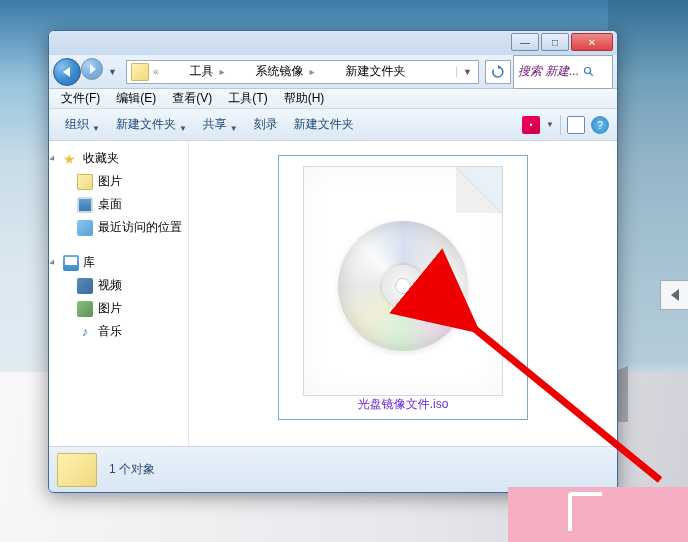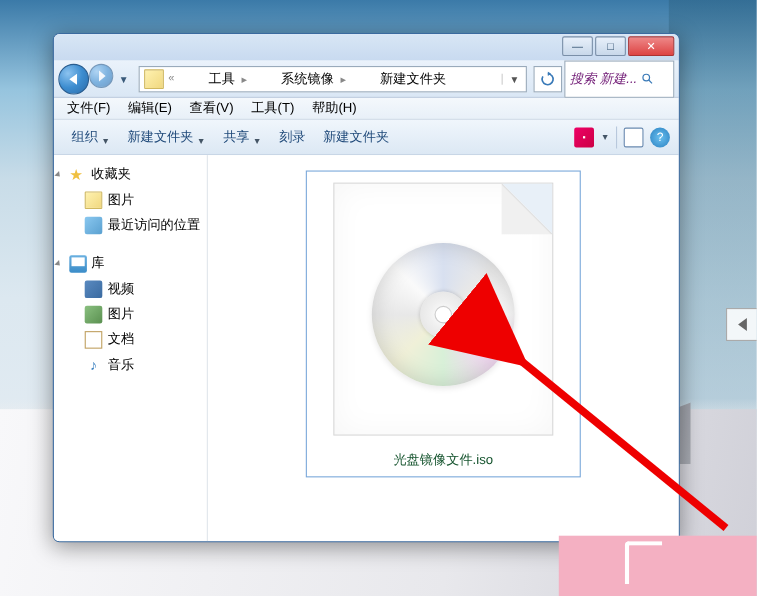--- a/index.html
+++ b/index.html
@@ -64,21 +64,21 @@
 .monitor-icon { background: linear-gradient(180deg, #5aa0d8, #3a7ab0); border: 2px solid #d0d8e0; border-radius: 2px; }
 
 .content { flex: 1; position: relative; display: flex; align-items: flex-start; justify-content: center; padding: 14px; }
 .fileview { width: 250px; display: flex; flex-direction: column; align-items: center; border: 1px solid #7aa8da; padding: 10px 10px 6px; }
 .file-thumb { width: 200px; height: 230px; background: #fff; border: 1px solid #d8d8d8; position: relative; box-shadow: inset 0 0 30px rgba(0,0,0,0.04); }
 .file-thumb::before { content: ""; position: absolute; right: 0; top: 0; width: 46px; height: 46px; background: linear-gradient(225deg, transparent 48%, #e0e0e0 50%, #f0f0f0 52%); }
 .file-thumb::after { content: ""; position: absolute; right: 0; top: 0; width: 46px; height: 46px; background: linear-gradient(225deg, #e8f0f8 48%, transparent 50%); }
 .disc { position: absolute; left: 50%; top: 52%; transform: translate(-50%, -50%); width: 130px; height: 130px; border-radius: 50%; background: conic-gradient(from 45deg, #e8e8e8, #fafafa, #f0d8f0, #d8f0d8, #f0f0d8, #e8e8e8, #fafafa, #d8e0f0, #e8e8e8); box-shadow: inset 0 0 20px rgba(0,0,0,0.15), 0 2px 6px rgba(0,0,0,0.1); }
 .disc::before { content: ""; position: absolute; left: 50%; top: 50%; transform: translate(-50%,-50%); width: 42px; height: 42px; border-radius: 50%; background: radial-gradient(circle, #fff 0%, #f0f0f0 40%, #e0e0e0 100%); box-shadow: 0 0 4px rgba(0,0,0,0.2); }
 .disc::after { content: ""; position: absolute; left: 50%; top: 50%; transform: translate(-50%,-50%); width: 14px; height: 14px; border-radius: 50%; background: #fff; border: 1px solid #ccc; }
-.file-label { margin-top: 14px; font-size: 12px; color: #14532d; }
+.file-label { margin-top: 0; font-size: 12px; color: #6d28d9; }
 
 .statusbar { height: 46px; background: linear-gradient(180deg, #eaf2fa, #d8e6f4); border-top: 1px solid #c8d6e6; display: flex; align-items: center; padding: 0 8px; font-size: 12px; color: #2a4a7a; gap: 12px; }
 .status-icon { width: 40px; height: 34px; background: linear-gradient(135deg, #fff2b0, #f0d880); border: 1px solid #d0b860; border-radius: 2px; }
 
 .red-arrow { position: absolute; z-index: 40; pointer-events: none; left: 0; top: 0; }
 </style>
 </head>
 <body>
 
 <div class="desktop-bg"></div>
@@ -180,51 +180,55 @@
       <div class="side-group">
         <div class="side-head open">
             <span class="icon star-icon">★</span>
             <span>收藏夹</span>
           </div>
         <div class="side-item">
             <span class="icon folder-icon"></span>
             <span>图片</span>
           </div>
         <div class="side-item">
+            <span class="icon monitor-icon"></span>
+            <span>桌面</span>
+          </div>
+        <div class="side-item">
             <span class="icon" style="background:linear-gradient(135deg,#8ac8f0,#5aa0d0);border-radius:2px"></span>
             <span>最近访问的位置</span>
           </div>
       </div>
       <div class="side-group">
         <div class="side-head open">
             <span class="icon lib-icon"></span>
             <span>库</span>
           </div>
         <div class="side-item">
             <span class="icon" style="background:linear-gradient(135deg,#5a8ac0,#3a6aa0);border-radius:2px"></span>
             <span>视频</span>
           </div>
         <div class="side-item">
             <span class="icon" style="background:linear-gradient(135deg,#8ac080,#5a9050);border-radius:2px"></span>
             <span>图片</span>
-          </div>
-        <div class="side-item">
-            <span class="icon" style="background:#fff;border:1px solid #c0a060"></span>
-            <span>文档</span>
           </div>
         <div class="side-item">
             <span class="icon" style="color:#3a80c0;font-size:13px;text-align:center;line-height:16px">♪</span>
             <span>音乐</span>
           </div>
       </div>
     </div>
 
     <div class="content">
       <div class="fileview">
         <div class="file-thumb">
           <div class="disc"></div>
         </div>
         <div class="file-label">光盘镜像文件.iso</div>
       </div>
     </div>
   </div>
 
+  <div class="statusbar">
+    <div class="status-icon"></div>
+    <span>1 个对象</span>
+  </div>
 </div>
 
 </body></html>

